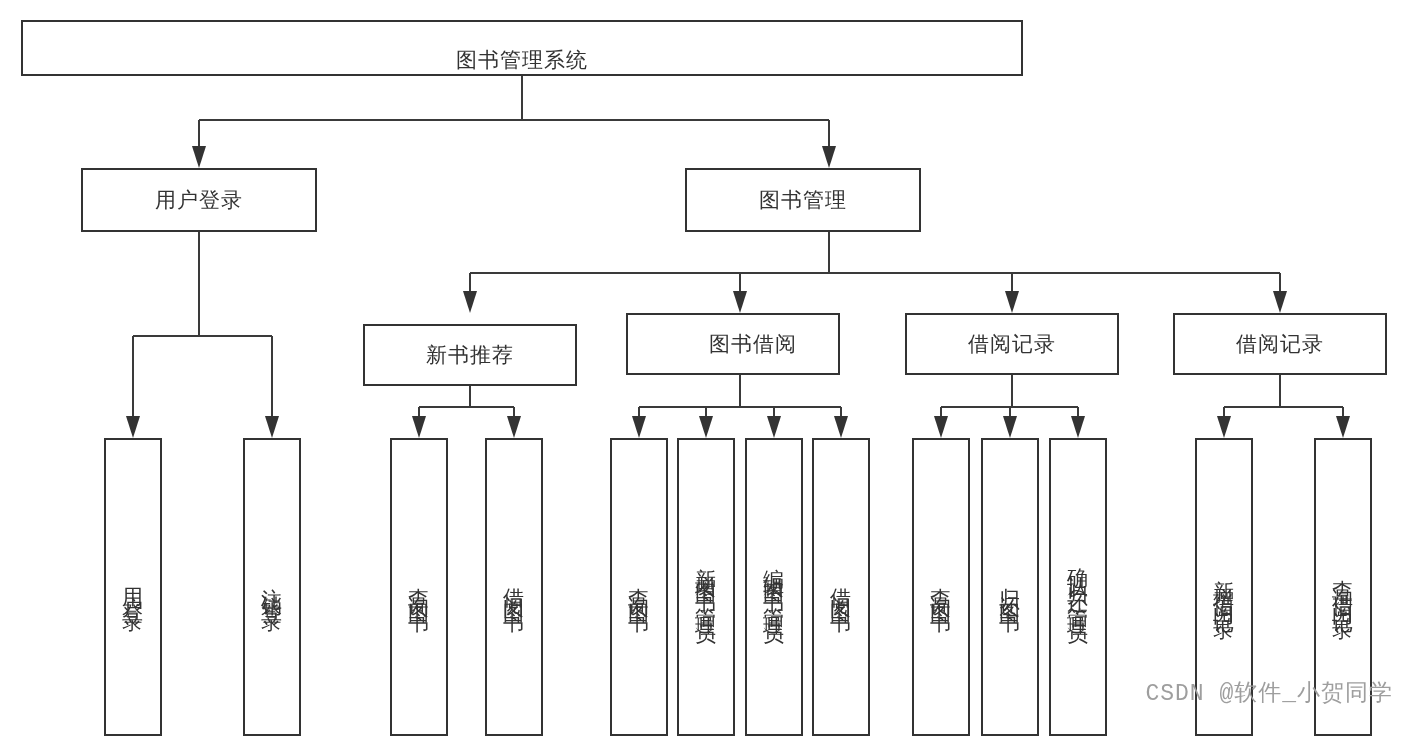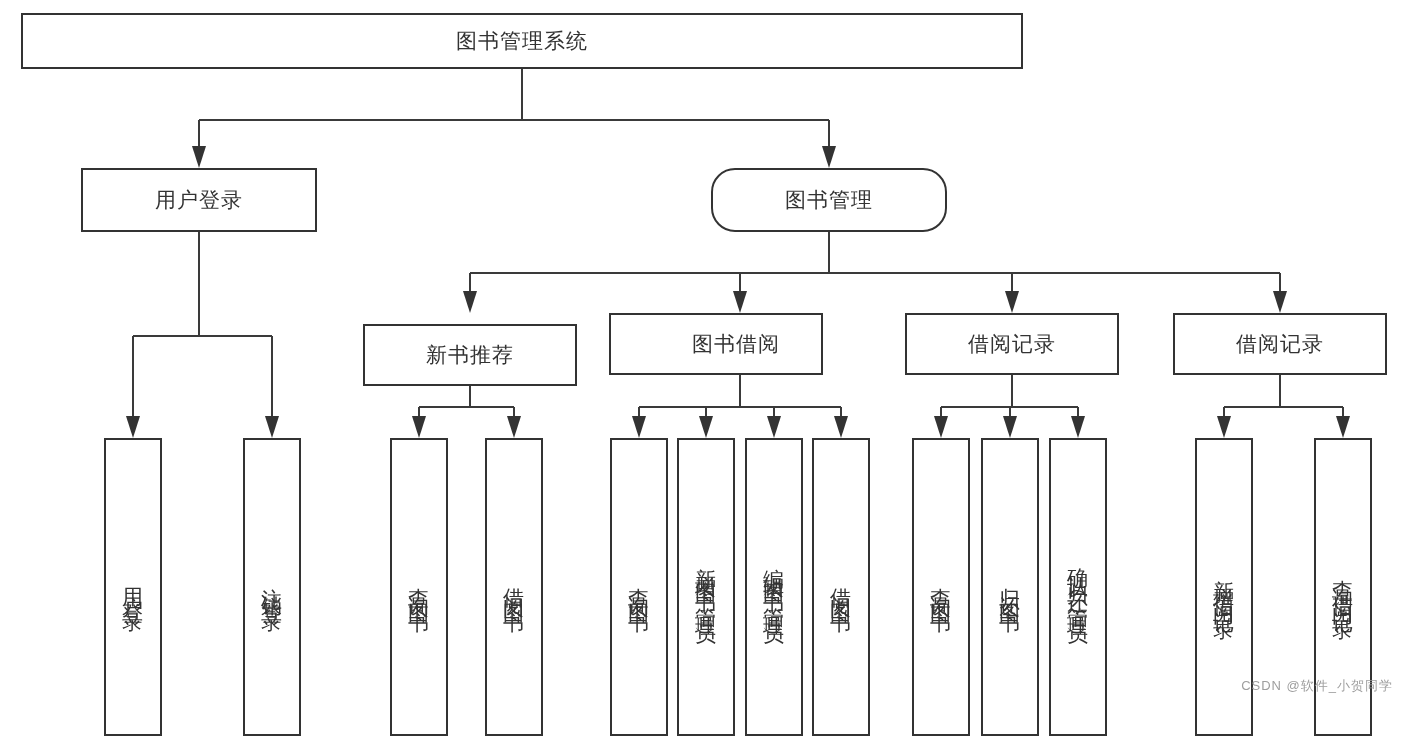--- a/index.html
+++ b/index.html
@@ -40,27 +40,27 @@
     display: flex;
     align-items: center;
     justify-content: center;
     color: #333333;
   }
   .hlabel {
     font-size: 21px;
     letter-spacing: 1px;
     white-space: nowrap;
   }
-  .node.root  { left: 21px;  top: 13px;  width: 1002px; height: 56px; }
+  .node.root  { left: 21px;  top: 20px;  width: 1002px; height: 56px; align-items: flex-end; }
   .node.lvl2  { top: 168px;  width: 236px; height: 64px; }
   .node.l2a   { left: 81px; }
-  .node.l2b   { left: 711px; border-radius: 24px; }
+  .node.l2b   { left: 685px; }
   .node.lvl3  { top: 313px;  width: 214px; height: 62px; }
   .node.l3a   { left: 363px; margin-top: 11px; }
-  .node.l3b   { left: 609px; padding-left: 40px; }
+  .node.l3b   { left: 626px; padding-left: 40px; }
   .node.l3c   { left: 905px; }
   .node.l3d   { left: 1173px; }
   .node.leaf  { top: 438px;  width: 58px; height: 298px; }
   .leaf .vlabel {
     writing-mode: vertical-rl;
     text-orientation: mixed;
     font-size: 21px;
     letter-spacing: 8px;
     line-height: 1;
     white-space: nowrap;
@@ -75,25 +75,26 @@
   .leaf.p08 { left: 812px; }
   .leaf.p09 { left: 912px; }
   .leaf.p10 { left: 981px; }
   .leaf.p11 { left: 1049px; }
   .leaf.p12 { left: 1195px; }
   .leaf.p13 { left: 1314px; }
   .watermark {
     position: absolute;
     right: 12px;
     top: 677px;
-    font-size: 13px;
+    font-size: 23px;
     color: #9e9e9e;
     letter-spacing: 1px;
     z-index: 5;
     white-space: nowrap;
+    font-family: Liberation Mono, monospace;
   }
 </style>
 </head>
 <body>
 
 <div class="canvas">
 
   <svg class="connectors" viewBox="0 0 1405 747" xmlns="http://www.w3.org/2000/svg">
 
     <g>

